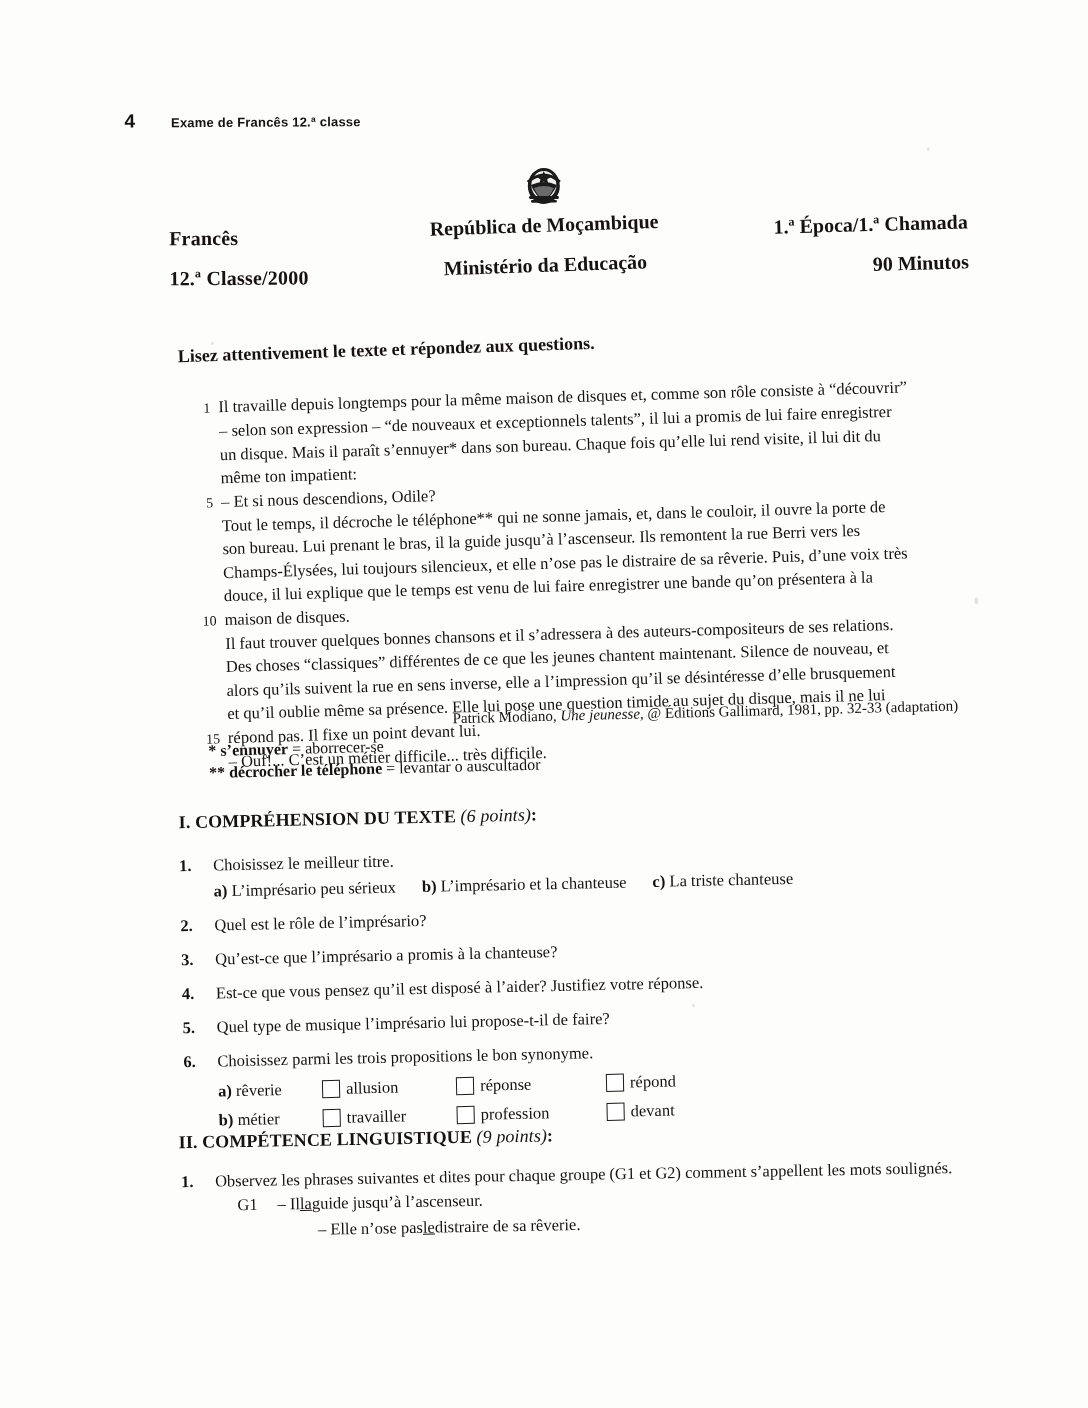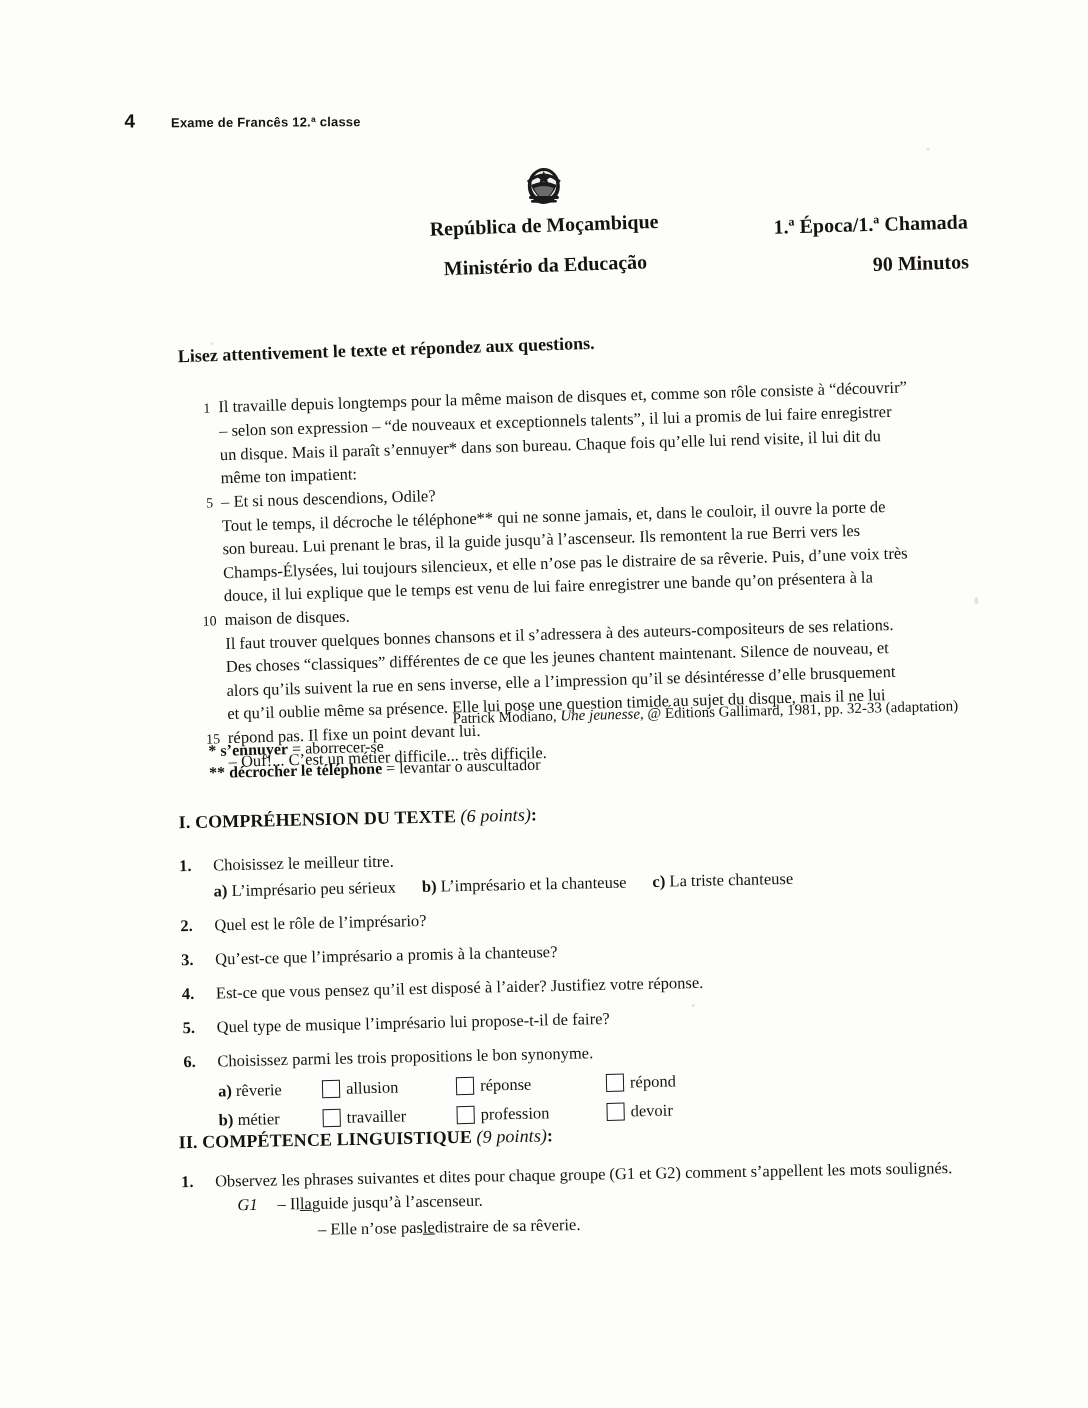--- a/index.html
+++ b/index.html
@@ -242,21 +242,21 @@
     flex: 0 0 16px;
   }
 
   .gline {
     display: flex;
     align-items: baseline;
     font-size: 16.5px;
     line-height: 26px;
     margin-left: 22px;
   }
-  .glabel { flex: 0 0 40px; font-style: italic; }
+  .glabel { flex: 0 0 40px; }
   .gline.indent { margin-left: 62px; }
   u { }
 
   
   .speckle {
     position: absolute;
     background: #cfcabf;
     border-radius: 50%;
     opacity: .5;
   }
@@ -283,20 +283,24 @@
         <ellipse cx="21" cy="28" rx="16" ry="18" fill="#1b1b1b"></ellipse>
         <ellipse cx="21" cy="27" rx="12.5" ry="14" fill="#f2f0ec"></ellipse>
         <path d="M21 13 L23.2 18.2 L28.8 18.2 L24.3 21.5 L26 27 L21 23.6 L16 27 L17.7 21.5 L13.2 18.2 L18.8 18.2 Z" fill="#1b1b1b"></path>
         <path d="M8 27 q13 -6 26 0 q-5 12 -13 15 q-8 -3 -13 -15 Z" fill="#1b1b1b"></path>
         <path d="M11 30 q10 -4 20 0 q-4 9 -10 11 q-6 -2 -10 -11 Z" fill="#6b6b6b"></path>
         <rect x="6" y="38" width="30" height="3" rx="1.5" fill="#1b1b1b"></rect>
         <rect x="8" y="42" width="26" height="2.6" rx="1.3" fill="#1b1b1b"></rect>
         <path d="M5 24 q16 -14 32 0" fill="none" stroke="#1b1b1b" stroke-width="3"></path>
       </svg>
     </div>
+    <div class="mast-left">
+      <div>Francês</div>
+      <div>12.ª Classe/2000</div>
+    </div>
     <div class="mast-center">
       <div>República de Moçambique</div>
       <div>Ministério da Educação</div>
     </div>
     <div class="mast-right">
       <div>1.ª Época/1.ª Chamada</div>
       <div>90 Minutos</div>
     </div>
   </div>
 
@@ -441,21 +445,21 @@
                 <span class="cbx-cell c1">
                   <span class="checkbox"></span>
                   <span>travailler</span>
                 </span>
                 <span class="cbx-cell c2">
                   <span class="checkbox"></span>
                   <span>profession</span>
                 </span>
                 <span class="cbx-cell c3">
                   <span class="checkbox"></span>
-                  <span>devoir</span>
+                  <span>devant</span>
                 </span>
               </div>
             </div>
           </div>
         </div>
       </div>
 
   <div class="section-head" id="sec2-head">
     <span>II. COMPÉTENCE LINGUISTIQUE</span>
     <i>(9 points)</i><span>:</span>

